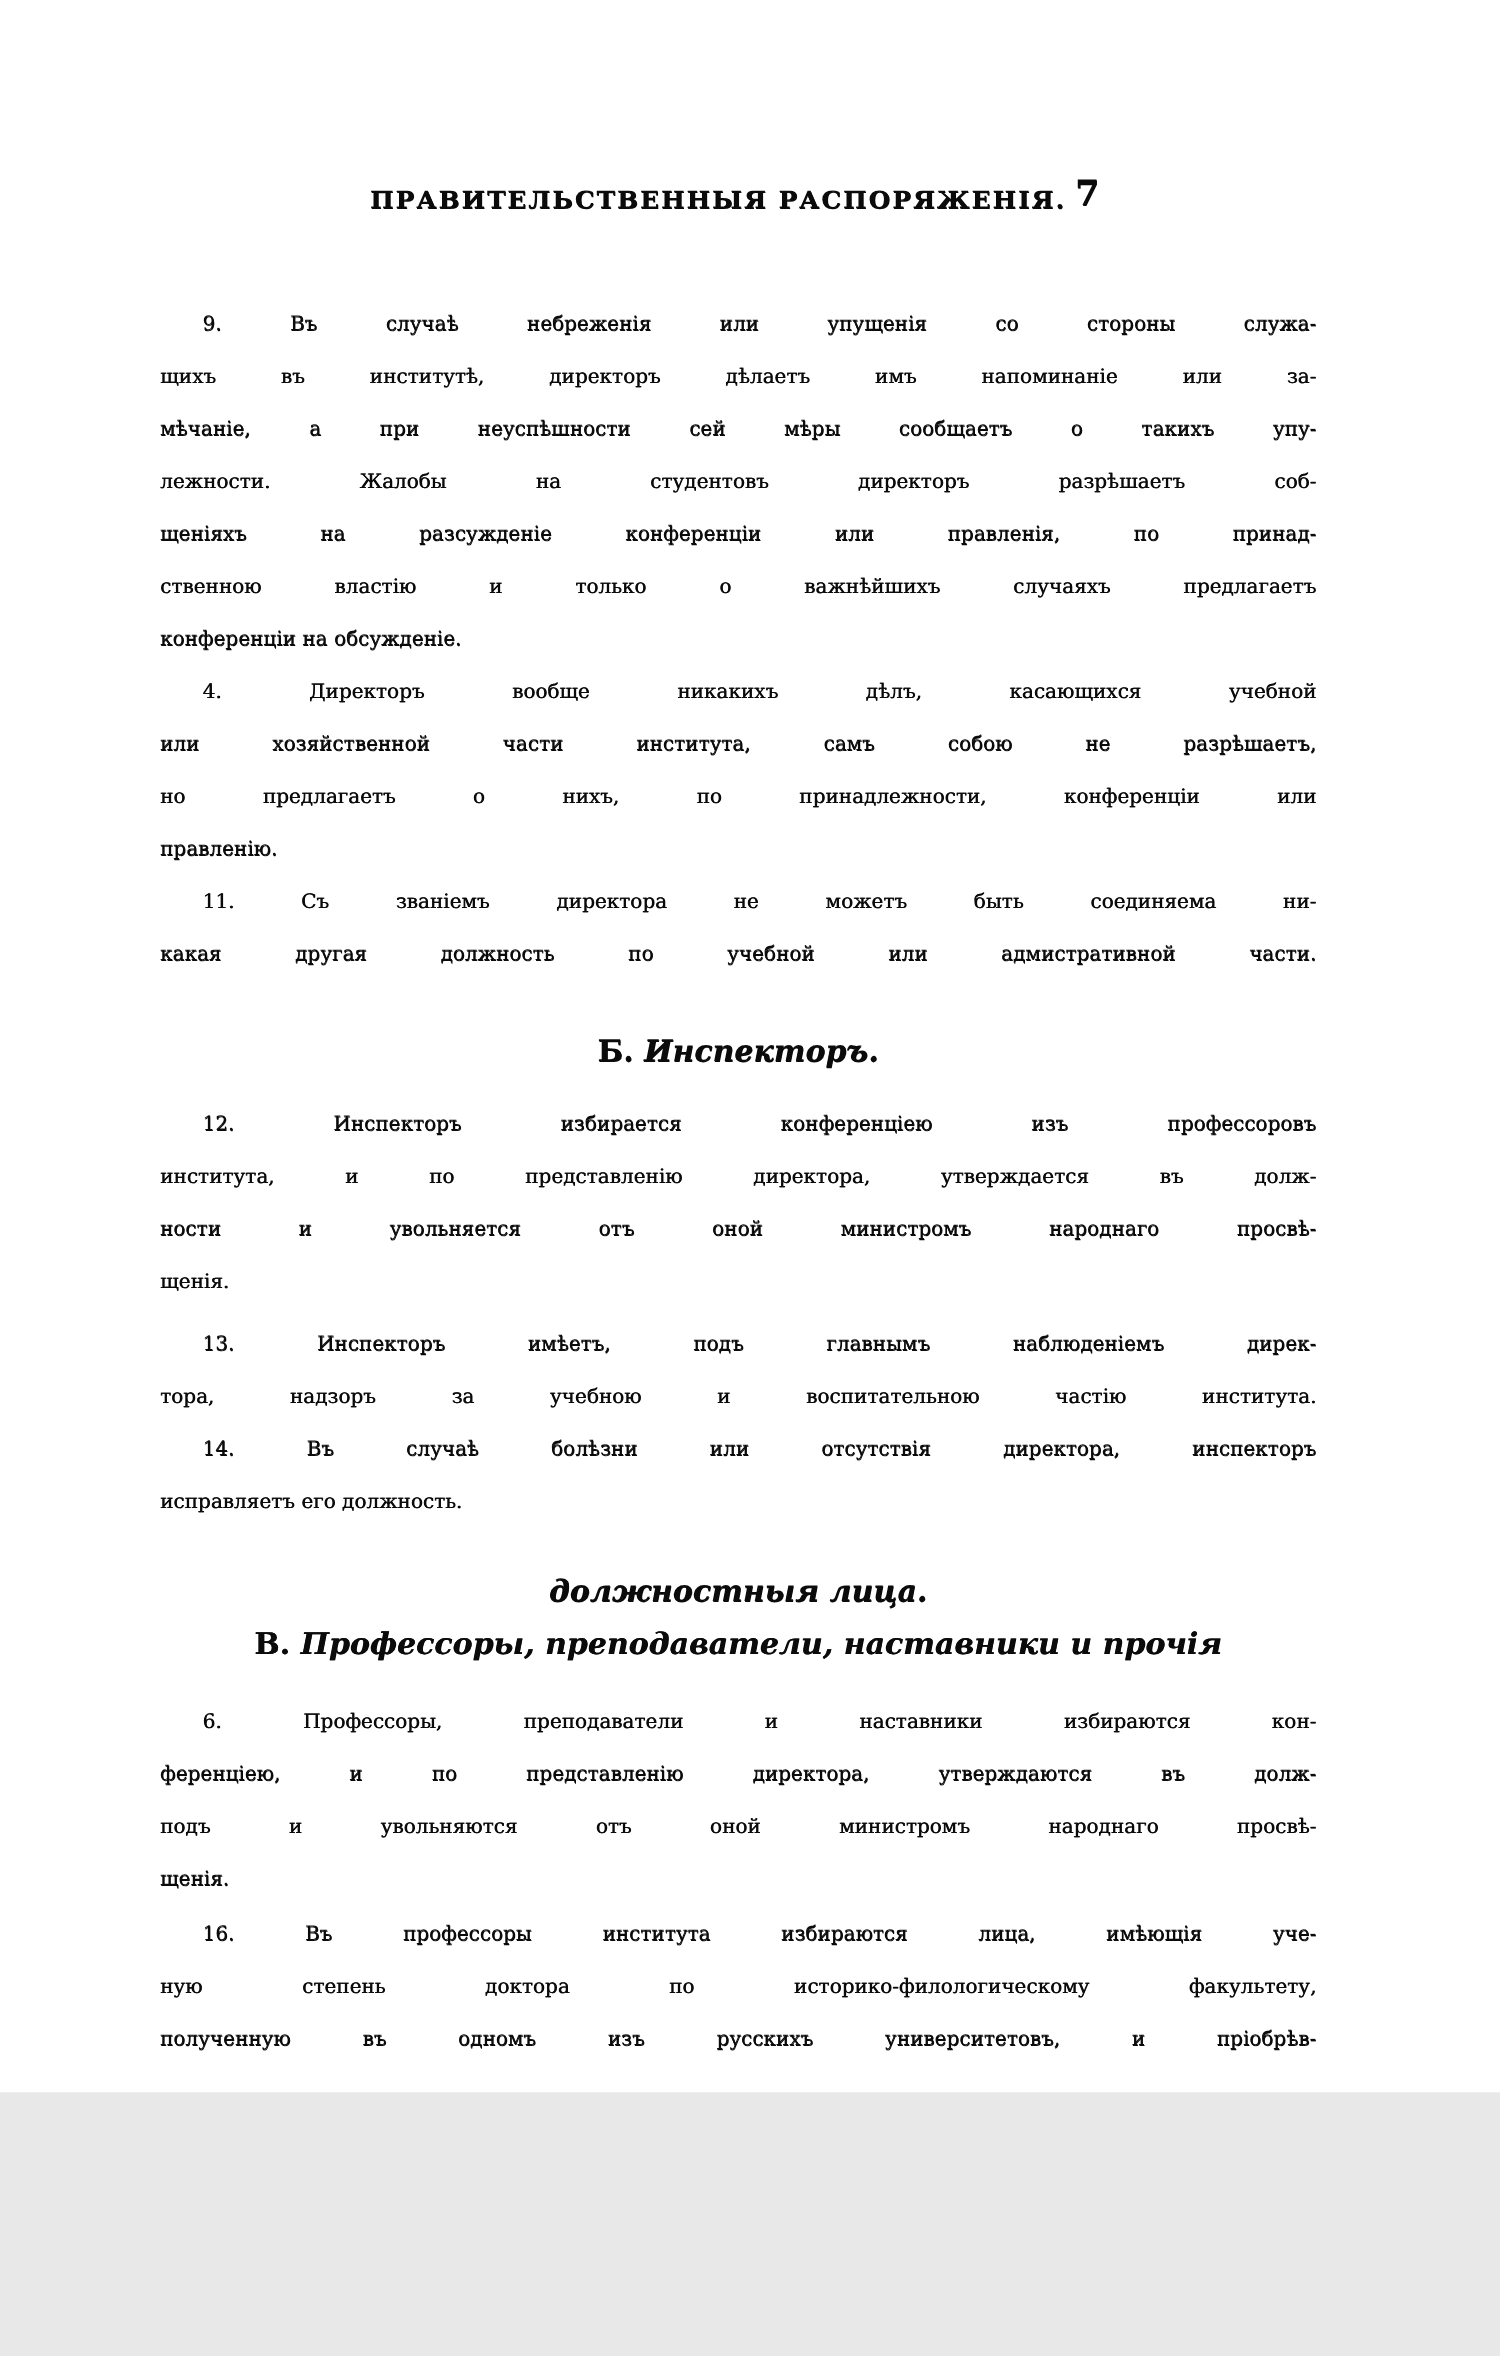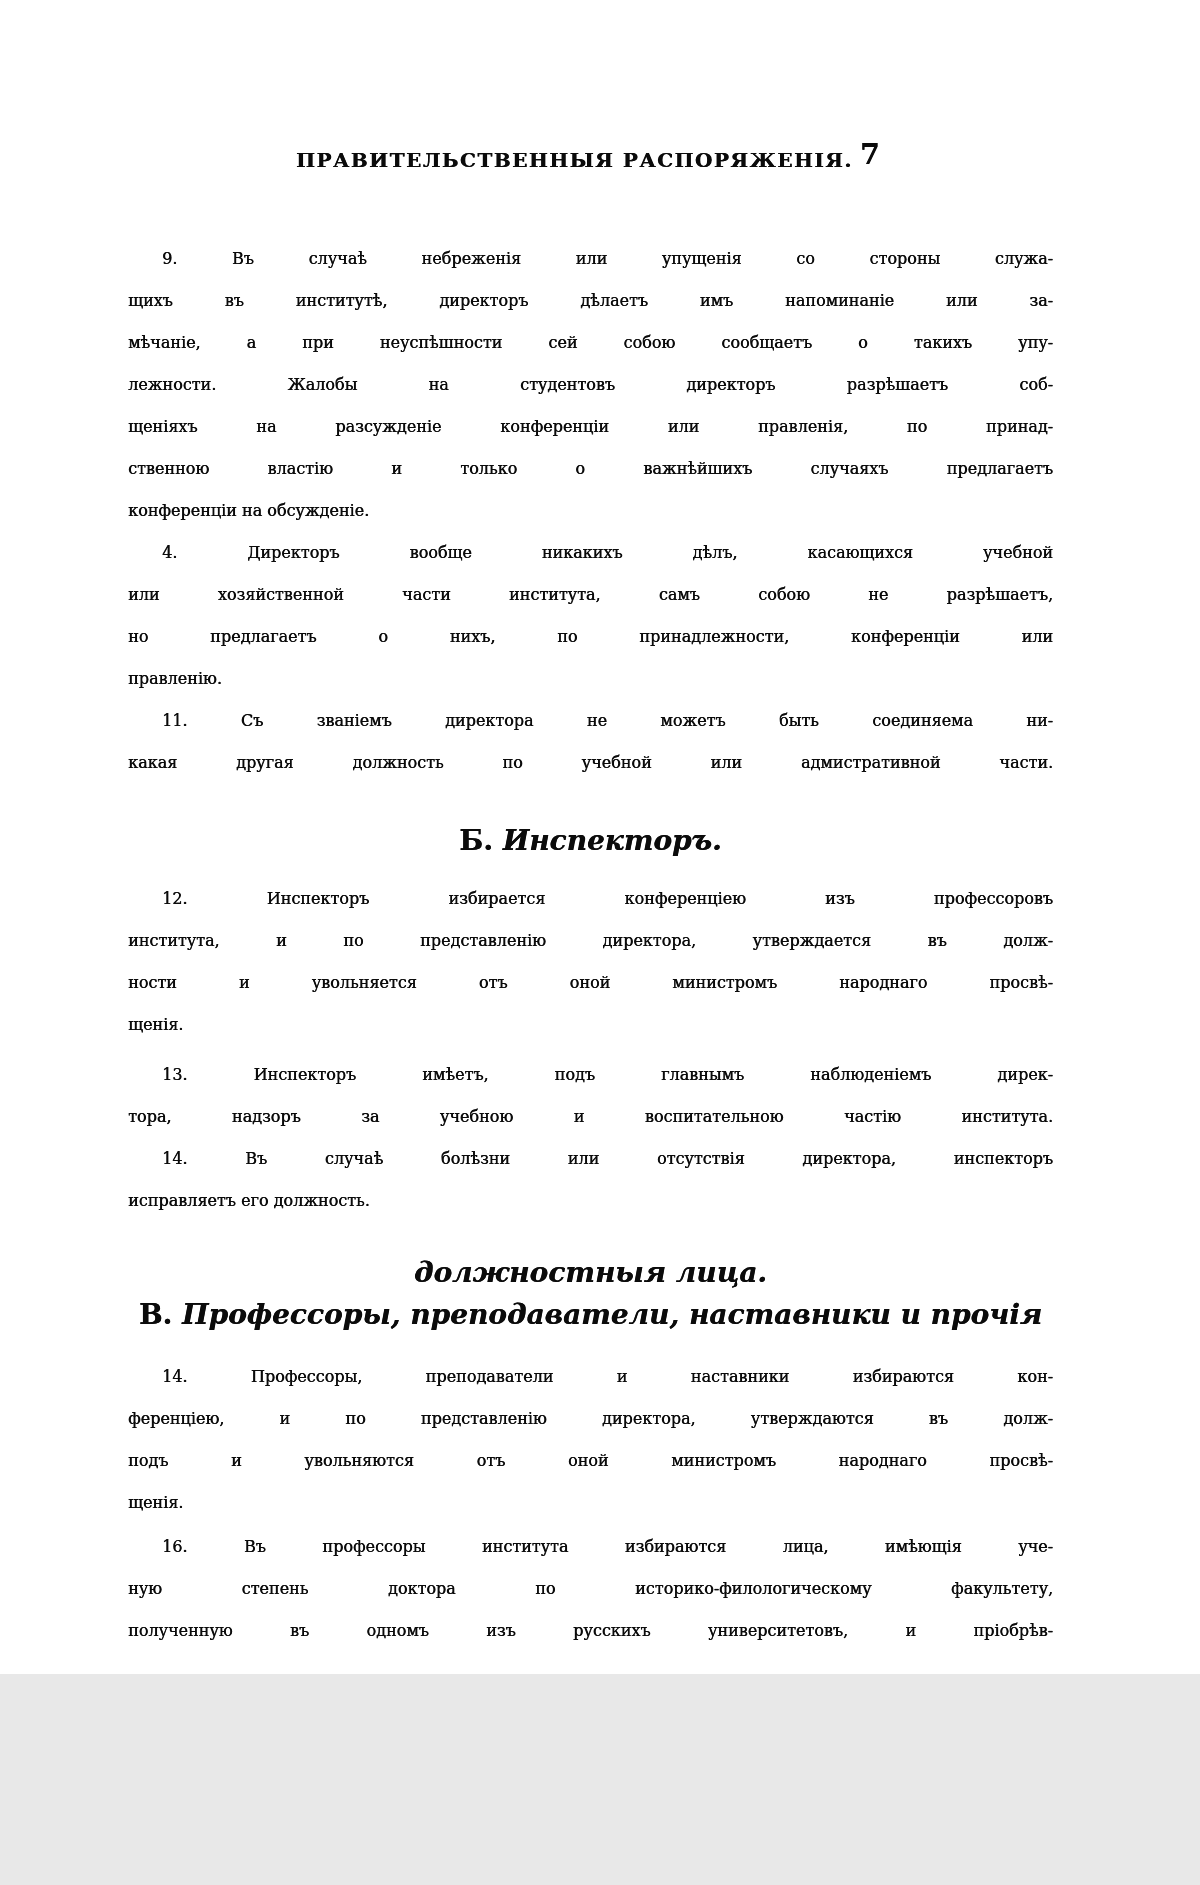--- a/index.html
+++ b/index.html
@@ -35,21 +35,21 @@
   .block{margin:0;}
   .line{
     font-size:16px;line-height:42px;font-weight:400;
     text-align:left;
     text-shadow:0.4px 0.4px 0 currentColor;
   }
   .line.just{text-align:justify;text-align-last:justify;}
   .line.first{text-indent:34px;}
   .heading .hline{
     text-align:center;
-    font-size:28px;line-height:42px;font-weight:700;
+    font-size:24px;line-height:42px;font-weight:700;
     text-shadow:0.3px 0.3px 0 currentColor;
   }
   .hprefix{font-style:normal;}
   .htext{font-style:italic;}
   
   .block-3{margin-top:36px;}
   .block-4{margin-top:16px;}
   .block-5{margin-top:8px;}
   .block-7{margin-top:30px;}
   .block-8{margin-top:20px;}
@@ -65,21 +65,21 @@
 </head>
 <body>
 
 <div class="page">
   <div class="running-head">ПРАВИТЕЛЬСТВЕННЫЯ РАСПОРЯЖЕНІЯ.</div>
   <div class="page-number">7</div>
   <div class="text-block" id="text-block">
       <div class="block block-0 para">
         <div class="line just first">9. Въ случаѣ небреженія или упущенія со стороны служа-</div>
         <div class="line just">щихъ въ институтѣ, директоръ дѣлаетъ имъ напоминаніе или за-</div>
-        <div class="line just">мѣчаніе, а при неуспѣшности сей собою сообщаетъ о такихъ упу-</div>
+        <div class="line just">мѣчаніе, а при неуспѣшности сей мѣры сообщаетъ о такихъ упу-</div>
         <div class="line just">лежности. Жалобы на студентовъ директоръ разрѣшаетъ соб-</div>
         <div class="line just">щеніяхъ на разсужденіе конференціи или правленія, по принад-</div>
         <div class="line just">ственною властію и только о важнѣйшихъ случаяхъ предлагаетъ</div>
         <div class="line">конференціи на обсужденіе.</div>
       </div>
       <div class="block block-1 para">
         <div class="line just first">4. Директоръ вообще никакихъ дѣлъ, касающихся учебной</div>
         <div class="line just">или хозяйственной части института, самъ собою не разрѣшаетъ,</div>
         <div class="line just">но предлагаетъ о нихъ, по принадлежности, конференціи или</div>
         <div class="line">правленію.</div>
@@ -103,21 +103,21 @@
       </div>
       <div class="block block-6 para">
         <div class="line just first">14. Въ случаѣ болѣзни или отсутствія директора, инспекторъ</div>
         <div class="line">исправляетъ его должность.</div>
       </div>
       <div class="block block-7 heading">
         <div class="hline"><span class="htext">должностныя лица.</span></div>
         <div class="hline"><span class="hprefix">В. </span><span class="htext">Профессоры, преподаватели, наставники и прочія</span></div>
       </div>
       <div class="block block-8 para">
-        <div class="line just first">14. Профессоры, преподаватели и наставники избираются кон-</div>
+        <div class="line just first">6. Профессоры, преподаватели и наставники избираются кон-</div>
         <div class="line just">ференціею, и по представленію директора, утверждаются въ долж-</div>
         <div class="line just">подъ и увольняются отъ оной министромъ народнаго просвѣ-</div>
         <div class="line">щенія.</div>
       </div>
       <div class="block block-9 para">
         <div class="line just first">16. Въ профессоры института избираются лица, имѣющія уче-</div>
         <div class="line just">ную степень доктора по историко-филологическому факультету,</div>
         <div class="line just">полученную въ одномъ изъ русскихъ университетовъ, и пріобрѣв-</div>
       </div>
     </div>

